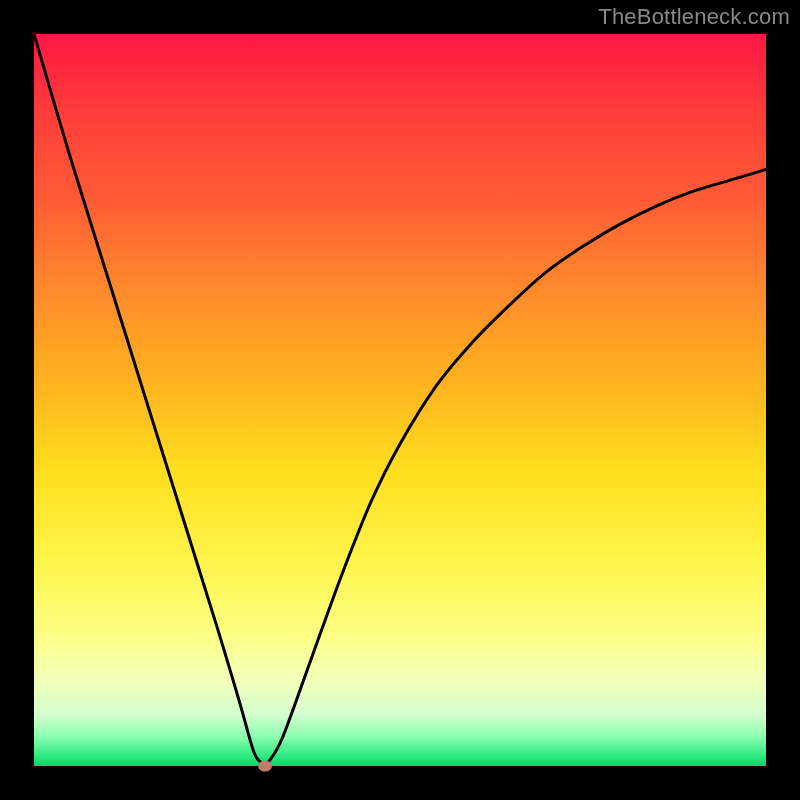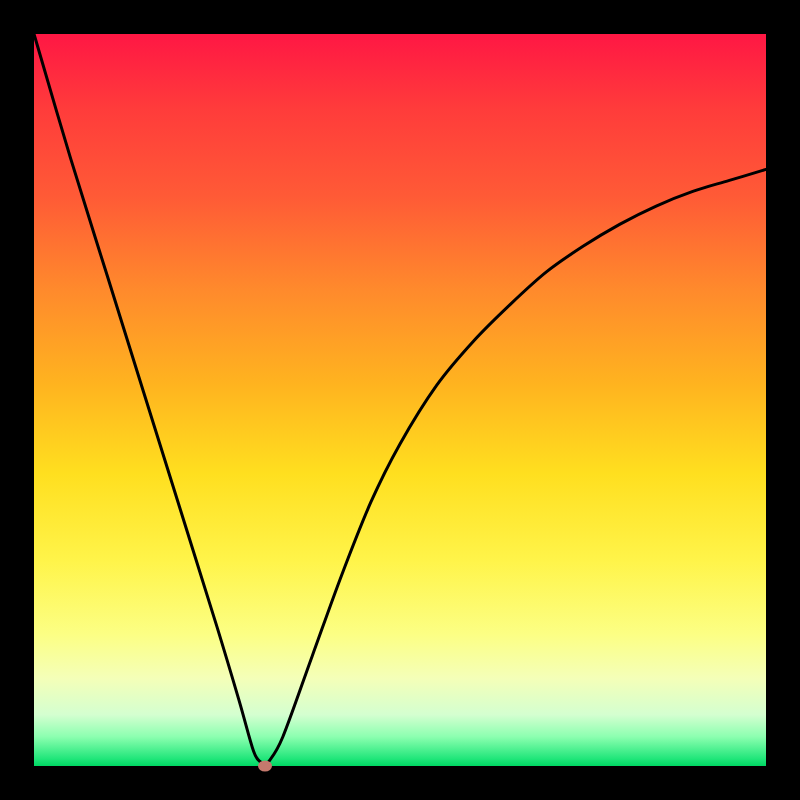--- a/index.html
+++ b/index.html
@@ -65,19 +65,20 @@
     height: 11px;
     border-radius: 50%;
     background: #c5796d;
     transform: translate(-50%, -50%);
   }
 </style>
 </head>
 <body>
 
 <div class="frame">
+  <div class="watermark">TheBottleneck.com</div>
   <div class="plot-area">
     <svg class="curve" viewBox="0 0 732 732" preserveAspectRatio="none">
       <path id="curve-path" fill="none" stroke="#000" stroke-width="3" stroke-linejoin="round" stroke-linecap="round" d="M 0 0 C 6.10 20.74, 24.40 84.18, 36.60 124.44 C 48.80 164.70, 61.00 202.52, 73.20 241.56 C 85.40 280.60, 97.60 319.64, 109.80 358.68 C 122.00 397.72, 134.20 436.76, 146.40 475.80 C 158.60 514.84, 173.24 561.20, 183.00 592.92 C 192.76 624.64, 198.86 645.38, 204.96 666.12 C 211.06 686.86, 215.94 706.99, 219.60 717.36 C 223.26 727.73, 225.09 725.90, 226.92 728.34 C 228.75 730.78, 229.36 732.00, 230.58 732.00 C 231.80 732.00, 231.19 733.22, 234.24 728.34 C 237.29 723.46, 241.56 720.41, 248.88 702.72 C 256.20 685.03, 268.40 649.04, 278.16 622.20 C 287.92 595.36, 297.68 567.30, 307.44 541.68 C 317.20 516.06, 326.96 490.44, 336.72 468.48 C 346.48 446.52, 355.02 429.44, 366.00 409.92 C 376.98 390.40, 390.40 368.44, 402.60 351.36 C 414.80 334.28, 427.00 320.86, 439.20 307.44 C 451.40 294.02, 463.60 282.43, 475.80 270.84 C 488.00 259.25, 500.20 247.66, 512.40 237.90 C 524.60 228.14, 536.80 220.21, 549.00 212.28 C 561.20 204.35, 573.40 197.03, 585.60 190.32 C 597.80 183.61, 610.00 177.51, 622.20 172.02 C 634.40 166.53, 646.60 161.65, 658.80 157.38 C 671.00 153.11, 683.20 150.06, 695.40 146.40 C 707.60 142.74, 725.90 137.25, 732.00 135.42"></path>
     </svg>
     <div id="marker" class="marker" style="left: 230.58px; top: 732px;"></div>
   </div>
 </div>
 
 </body></html>

